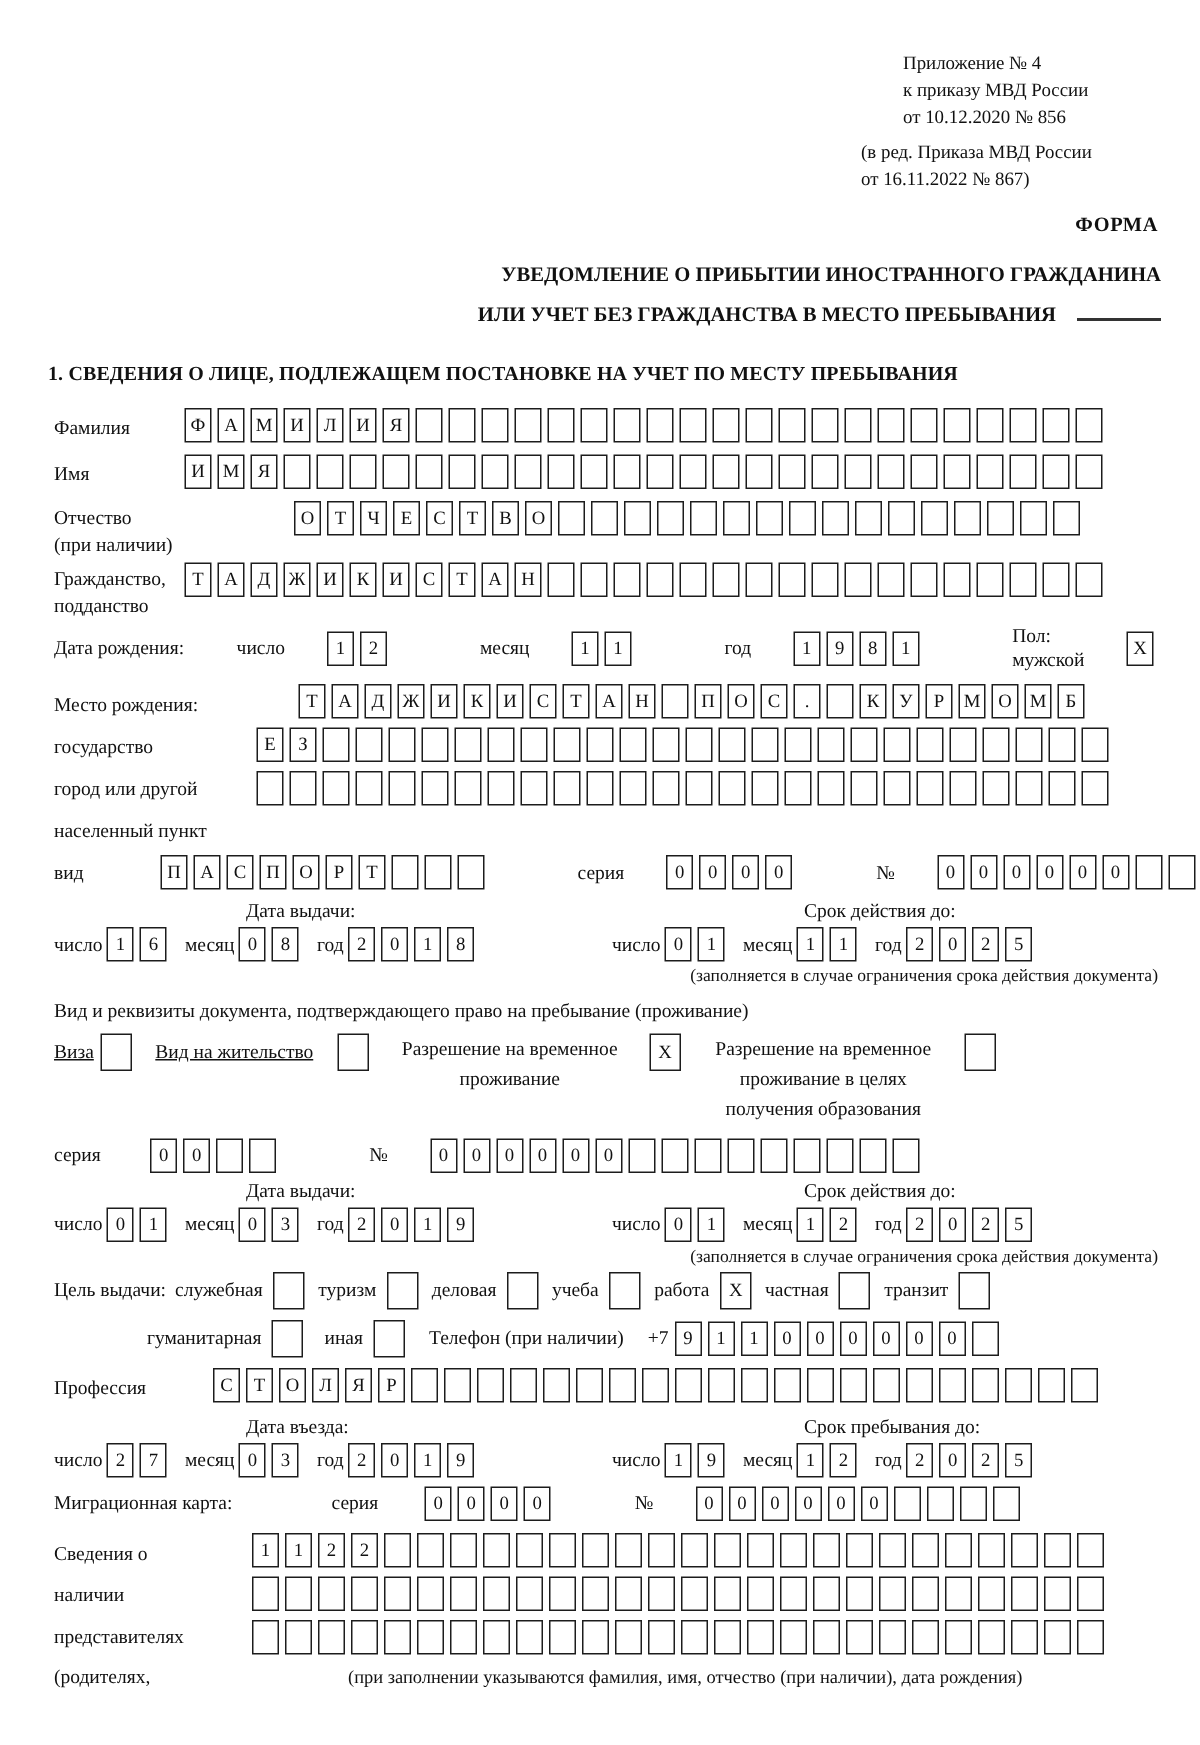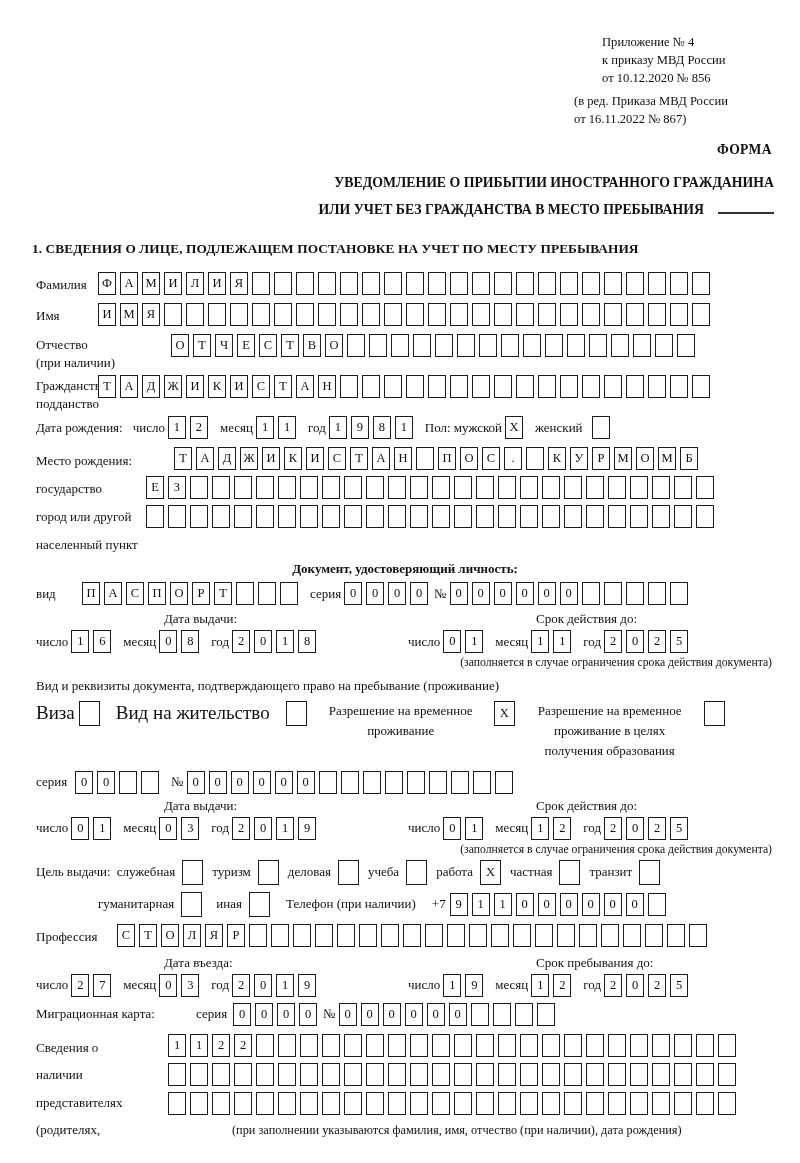--- a/index.html
+++ b/index.html
@@ -15,21 +15,21 @@
   }
   
   .hdr-right{margin-left:auto;width:200px;font-size:12.6px;line-height:1.42;}
   .hdr-appendix{margin-bottom:5px;margin-left:28px;}
   .hdr-forma{font-weight:bold;font-size:13.6px;text-align:right;margin:14px 2px 0 0;letter-spacing:.4px;}
   
   .title{ text-align:right;font-weight:bold;font-size:13.8px;line-height:1.95;margin-top:12px;}
   .title-underline{display:inline-block;width:56px;border-bottom:2px solid #333;margin-left:14px;vertical-align:baseline;}
   .section-heading{font-weight:bold;font-size:13.3px;margin:17px 0 15px -4px;letter-spacing:.1px;}
   
-  .frow{display:flex;align-items:flex-start;margin:0 0 6px 0;}
+  .frow{display:flex;align-items:flex-start;margin:0 0 6px 0;gap:25px;}
   .flabel{flex:0 0 auto;font-size:13px;}
   .lab-c{line-height:25px;} 
   .lab-2{line-height:17.5px;padding-top:2px;}
   .boxes{display:inline-flex;gap:4px;flex:0 0 auto;}
   .cell{
     display:inline-flex;align-items:center;justify-content:center;
     width:16px;height:21px;border:1.6px solid #1c1c1c;
     font-size:12.5px;line-height:1;background:#fff;flex:0 0 auto;
   }
   .gap6{width:6px;flex:0 0 auto;} .gap10{width:10px;flex:0 0 auto;}
@@ -42,21 +42,21 @@
   .date-fields{display:flex;align-items:center;}
   .dlab{font-size:13px;margin-right:3px;}
   .dgap{width:12px;flex:0 0 auto;}
   .date-note{font-size:11.7px;text-align:right;margin-top:3px;padding-right:2px;}
   
   .doc-heading{text-align:center;font-weight:bold;font-size:13px;margin:2px 0 5px 0;}
   
   .intro{font-size:13px;line-height:1.95;margin-bottom:2px;}
   .opts{display:flex;align-items:flex-start;margin-bottom:10px;}
   .opt{display:flex;align-items:flex-start;}
-  .opt-label{font-size:19px;line-height:24px;}
+  .opt-label{font-size:13px;line-height:24px;text-decoration:underline;}
   .opt-label-multi{font-size:13px;line-height:1.55;text-align:center;}
   .opt .cell{margin-left:9px;}
   
   .purpose{display:flex;align-items:center;margin-bottom:7px;flex-wrap:nowrap;}
   .p-item{display:flex;align-items:center;margin-right:9px;}
   .p-item .cell{margin-left:7px;}
   
   .reps{display:flex;align-items:flex-start;margin-top:2px;}
   .reps-label{flex:0 0 132px;font-size:13px;line-height:2.1;}
   .reps-rows .boxes{margin-bottom:6px;}
@@ -341,21 +341,20 @@
           <span class="cell"></span>
           <span class="cell"></span>
           <span class="cell"></span>
           <span class="cell"></span>
           <span class="cell"></span>
           <span class="cell"></span>
         </span>
     </span>
   </div>
 
-  <div class="doc-heading">Документ, удостоверяющий личность:</div>
 
   <div class="frow" style="align-items:center">
     <span class="flabel" style="width:46px">вид</span>
     <span class="boxes">
         <span class="cell">П</span>
         <span class="cell">А</span>
         <span class="cell">С</span>
         <span class="cell">П</span>
         <span class="cell">О</span>
         <span class="cell">Р</span>

